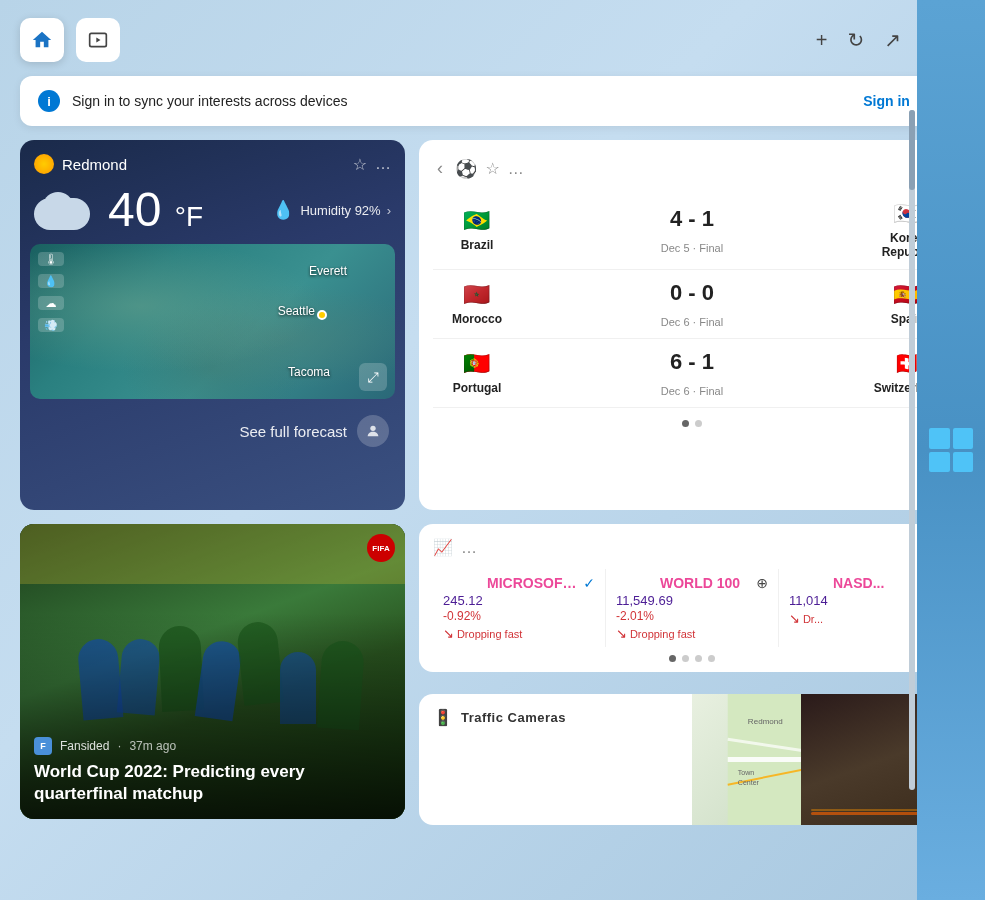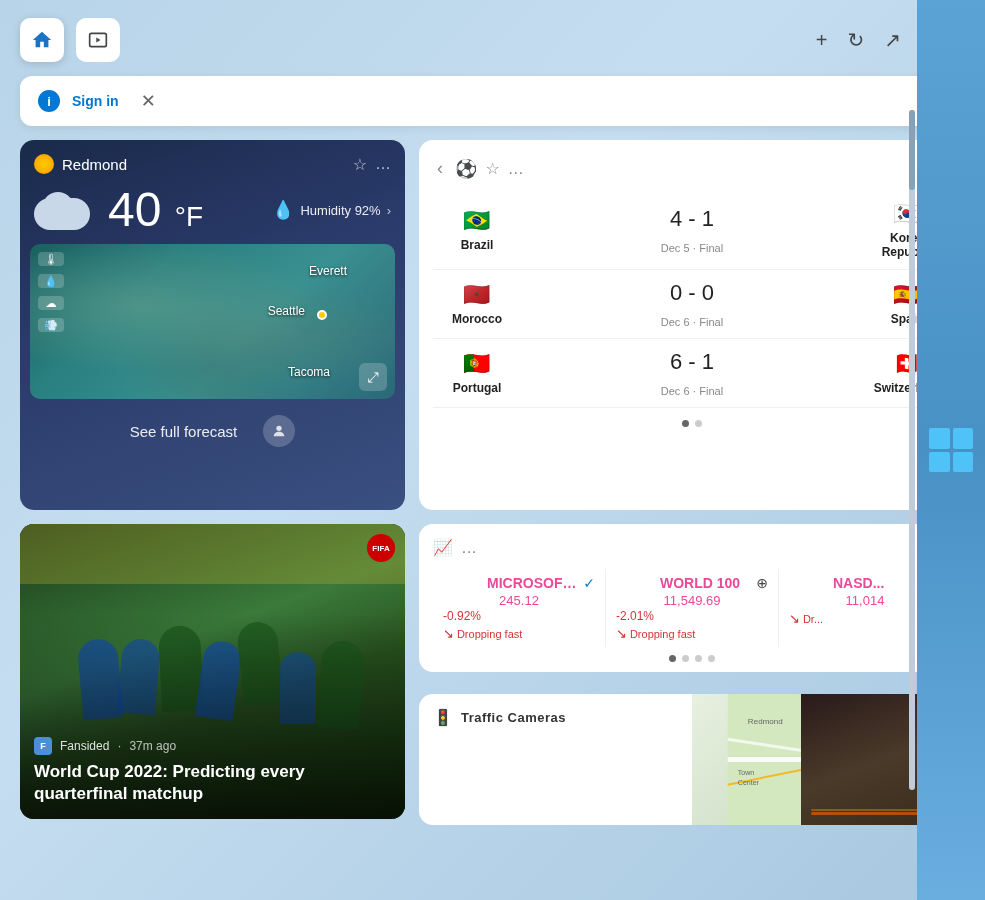--- a/index.html
+++ b/index.html
@@ -266,22 +266,22 @@
     }
     .map-dot {
       position: absolute;
       width: 10px; height: 10px;
       background: #ffcc00;
       border-radius: 50%;
       border: 2px solid white;
     }
 
     .weather-forecast-btn {
-      display: flex; align-items: center; justify-content: center;
-      gap: 26px;
+      display: flex; align-items: center; justify-content: flex-end;
+      gap: 10px;
       padding: 16px;
       cursor: pointer;
     }
     .forecast-text {
       font-size: 15px;
       color: rgba(255,255,255,0.9);
     }
     .forecast-avatar {
       width: 32px; height: 32px;
       border-radius: 50%;
@@ -348,21 +348,21 @@
     .team-col {
       display: flex; flex-direction: column; align-items: center;
       width: 80px;
     }
     .score-col {
       flex: 1;
       text-align: center;
     }
     .score-display {
       font-size: 22px;
-      font-weight: 400;
+      font-weight: 700;
       color: #222;
     }
     .match-info {
       font-size: 11px;
       color: #888;
       margin-top: 10px;
     }
 
     
     .dots {
@@ -471,23 +471,22 @@
     }
     .stock-add {
       color: #444;
       font-size: 14px;
     }
     .stock-name-row {
       display: flex; align-items: center; justify-content: space-between;
     }
     .stock-price {
       font-size: 13px;
-      color: #ec4899;
+      color: #4c1d95;
       margin-top: 2px;
-      text-align: center;
     }
     .stock-change {
       font-size: 12px;
       color: #d13438;
       margin-top: 1px;
     }
     .stock-trend {
       font-size: 11px;
       color: #d13438;
       display: flex; align-items: center; gap: 3px;
@@ -548,20 +547,21 @@
           <path d="M4 20c0-4 3.6-7 8-7s8 3 8 7"></path>
         </svg>
       </div>
       <div class="avatar-badge">1</div>
     </div>
   </div>
 </div>
 
 <div class="signin-banner">
   <div class="signin-info-icon">i</div>
+  <span class="signin-text">Sign in to sync your interests across devices</span>
   <span class="signin-link">Sign in</span>
   <span class="signin-close">✕</span>
 </div>
 
 <div class="cards-grid">
 
   <div class="weather-card">
     <div class="weather-header">
       <div style="width:20px;height:20px;background:radial-gradient(circle,#ffcc00,#ff9900);border-radius:50%;"></div>
       <span class="weather-city">Redmond</span>
@@ -586,21 +586,21 @@
 
     <div class="weather-map">
       <div class="map-terrain"></div>
       <div class="map-temp-icon">
         <div class="map-icon-btn">🌡</div>
         <div class="map-icon-btn">💧</div>
         <div class="map-icon-btn">☁</div>
         <div class="map-icon-btn">💨</div>
       </div>
       <span class="map-label" style="top:20px;right:48px;">Everett</span>
-      <span class="map-label" style="top:60px;right:90px;">Seattle</span>
+      <span class="map-label" style="top:60px;right:80px;">Seattle</span>
       <div class="map-dot" style="top:66px;right:68px;"></div>
       <span class="map-label" style="bottom:20px;right:65px;">Tacoma</span>
       <div class="map-expand">⤢</div>
     </div>
 
     <div class="weather-forecast-btn">
       <span class="forecast-text">See full forecast</span>
       <div class="forecast-avatar">
         <svg width="16" height="16" viewBox="0 0 24 24" fill="rgba(255,255,255,0.8)">
           <circle cx="12" cy="8" r="4"></circle>

